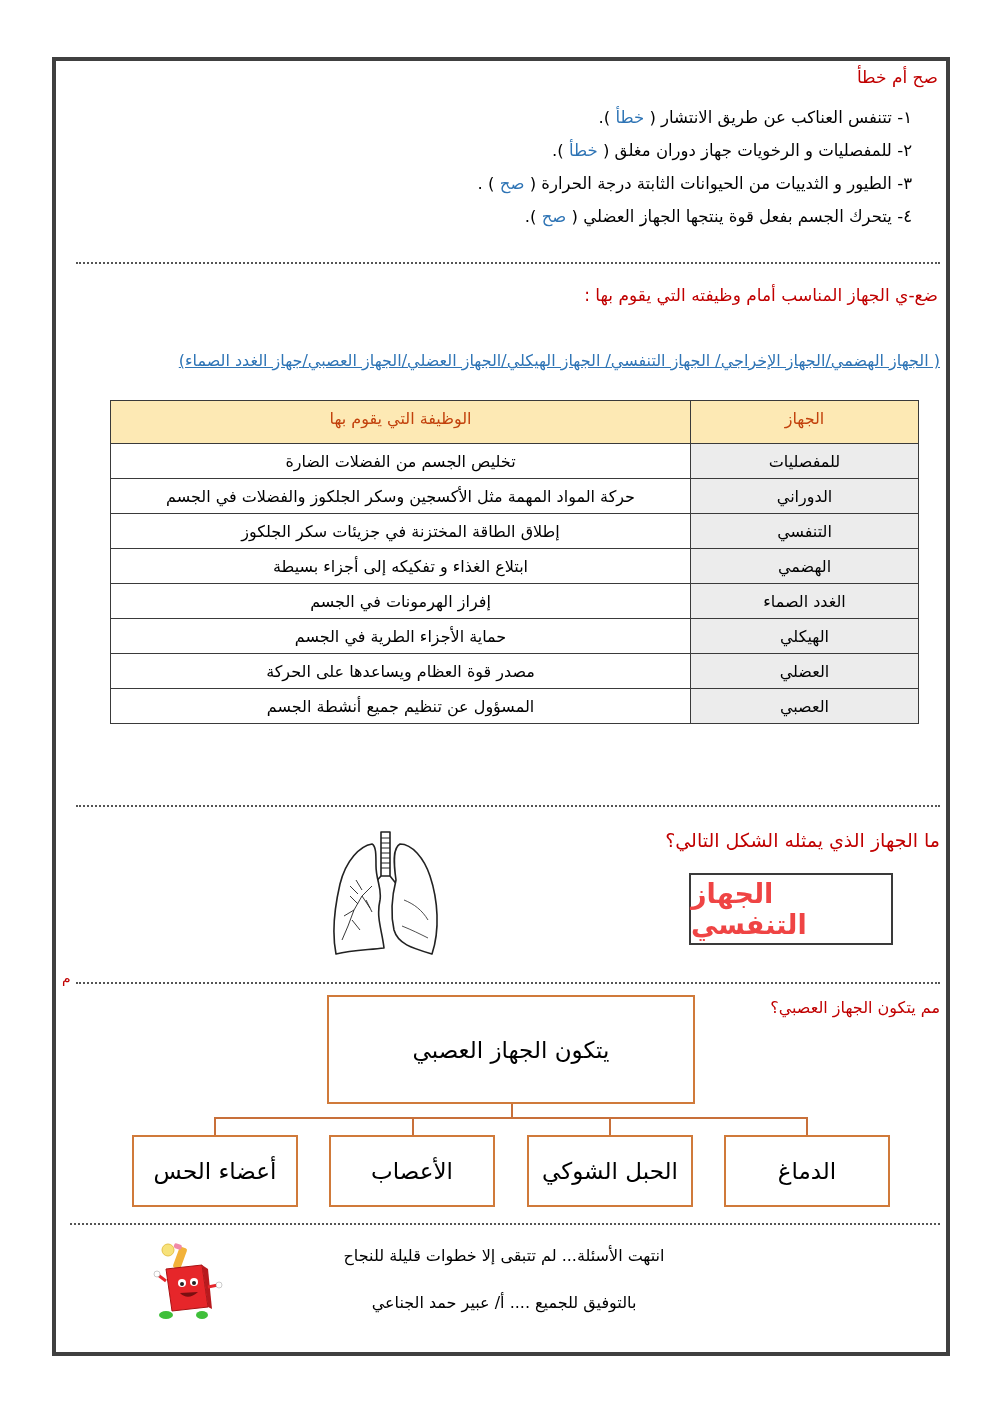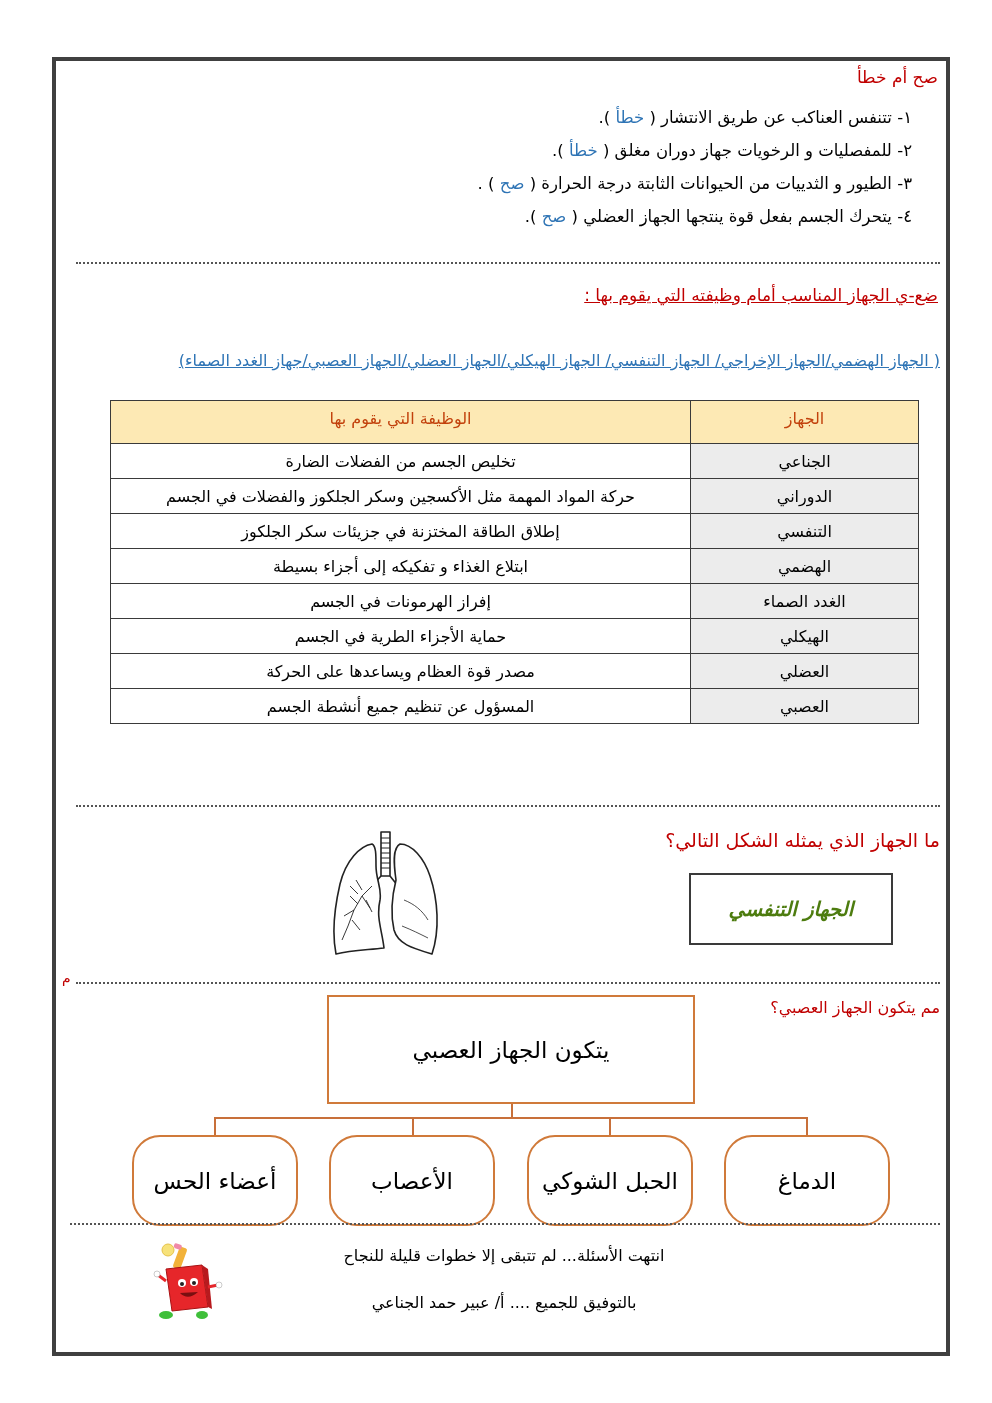--- a/index.html
+++ b/index.html
@@ -23,26 +23,26 @@
              font-size:16px; direction:rtl; }
   table.fn td, table.fn th { border:1.5px solid #3a3a3a; text-align:center; vertical-align:top;
              padding-top:8px; font-weight:normal; height:35px; box-sizing:border-box; }
   table.fn th { background:#fde9b4; color:#c2410c; height:43px; }
   table.fn td.sys { background:#ececec; width:228px; }
   table.fn td.fnc { background:#ffffff; }
 
   .answer-box { position:absolute; left:633px; top:812px; width:204px; height:72px;
                 border:2px solid #3a3a3a; box-sizing:border-box; display:flex;
                 align-items:center; justify-content:center; }
-  .answer-box span { font-size:20px; font-weight:bold; color:#4d7c0f;font-style:italic; }
+  .answer-box span { font-size:27px; font-weight:bold; color:#ef4444; }
 
   .ob { position:absolute; border:2px solid #d07a3a; box-sizing:border-box; background:#fff;
         display:flex; align-items:center; justify-content:center; text-align:right; }
   .ob.top { left:271px; top:934px; width:368px; height:109px; flex-direction:column; font-size:23px; line-height:38px; }
-  .ob.leaf { top:1074px; width:166px; height:91px; font-size:23px;border-radius:28px; }
+  .ob.leaf { top:1074px; width:166px; height:72px; font-size:23px; }
   .ln { position:absolute; background:#c8703a; }
 
   .footer-text { font-size:16px; text-align:center; width:420px; }
 </style>
 </head>
 <body>
 
 <div class="page">
 
   <div class="abs rtl red sec-title" style="top:6px;">صح أم خطأ</div>
@@ -67,31 +67,31 @@
   </div>
   <div class="abs rtl q-line" style="right:34px; top:146px;">
     <span>٤-</span>
     <span>يتحرك الجسم بفعل قوة ينتجها الجهاز العضلي (</span>
     <span class="blue">صح</span>
     <span>).</span>
   </div>
 
   <div class="dots" style="left:20px; right:6px; top:201px;"></div>
 
-  <div class="abs rtl red sec-title" style="top:224px;text-decoration:underline;">ضع-ي الجهاز المناسب أمام وظيفته التي يقوم بها :</div>
+  <div class="abs rtl red sec-title" style="top:224px;">ضع-ي الجهاز المناسب أمام وظيفته التي يقوم بها :</div>
   <div class="abs rtl sys-list" style="top:266px;margin-top:20px;">( الجهاز الهضمي/الجهاز الإخراجي/ الجهاز التنفسي/ الجهاز الهيكلي/الجهاز العضلي/الجهاز العصبي/جهاز الغدد الصماء)</div>
 
   <table class="fn">
     <tbody>
         <tr>
       <th class="sys-h" style="width:228px;">الجهاز</th>
       <th>الوظيفة التي يقوم بها</th>
     </tr>
     <tr>
-      <td class="sys">الجناعي</td>
+      <td class="sys">للمفصليات</td>
       <td class="fnc">تخليص الجسم من الفضلات الضارة</td>
     </tr>
     <tr>
       <td class="sys">الدوراني</td>
       <td class="fnc">حركة المواد المهمة مثل الأكسجين وسكر الجلكوز والفضلات في الجسم</td>
     </tr>
     <tr>
       <td class="sys">التنفسي</td>
       <td class="fnc">إطلاق الطاقة المختزنة في جزيئات سكر الجلكوز</td>
     </tr>

